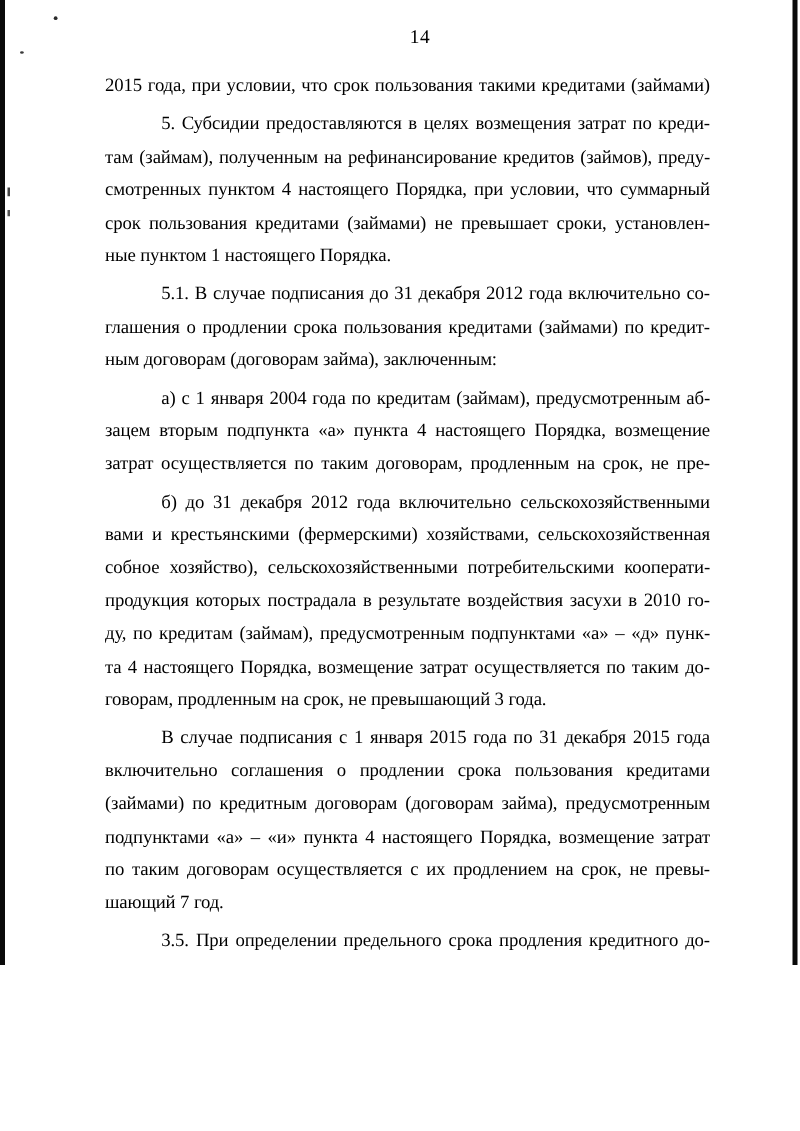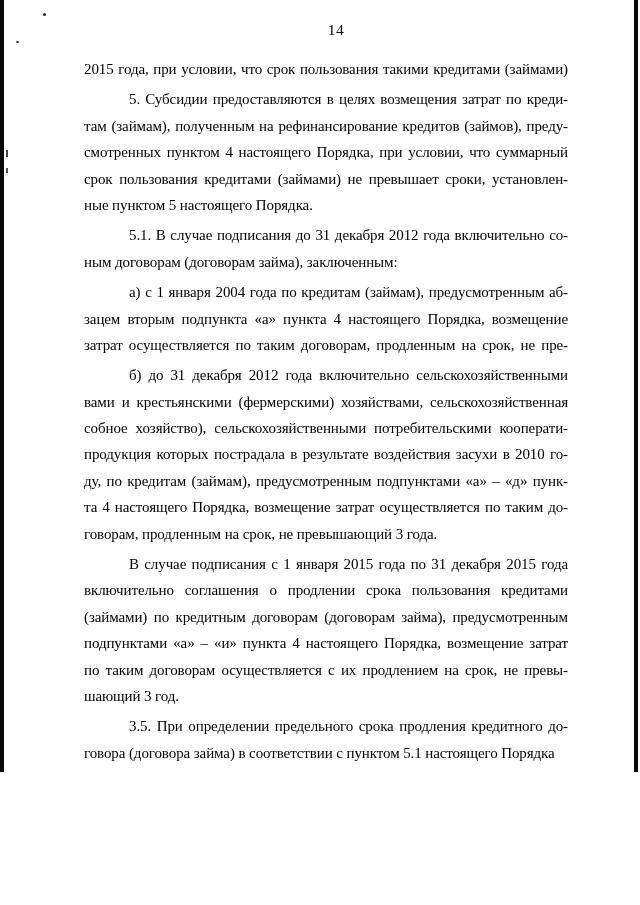--- a/index.html
+++ b/index.html
@@ -94,24 +94,25 @@
 
   <div class="content">
       <div class="para">
         <div class="line">2015 года, при условии, что срок пользования такими кредитами (займами)</div>
       </div>
       <div class="para">
         <div class="line first-indent">5. Субсидии предоставляются в целях возмещения затрат по креди-</div>
         <div class="line">там (займам), полученным на рефинансирование кредитов (займов), преду-</div>
         <div class="line">смотренных пунктом 4 настоящего Порядка, при условии, что суммарный</div>
         <div class="line">срок пользования кредитами (займами) не превышает сроки, установлен-</div>
-        <div class="line final">ные пунктом 5 настоящего Порядка.</div>
+        <div class="line final">ные пунктом 1 настоящего Порядка.</div>
       </div>
       <div class="para">
         <div class="line first-indent">5.1. В случае подписания до 31 декабря 2012 года включительно со-</div>
+        <div class="line">глашения о продлении срока пользования кредитами (займами) по кредит-</div>
         <div class="line final">ным договорам (договорам займа), заключенным:</div>
       </div>
       <div class="para">
         <div class="line first-indent">а) с 1 января 2004 года по кредитам (займам), предусмотренным аб-</div>
         <div class="line">зацем вторым подпункта «а» пункта 4 настоящего Порядка, возмещение</div>
         <div class="line">затрат осуществляется по таким договорам, продленным на срок, не пре-</div>
       </div>
       <div class="para">
         <div class="line first-indent">б) до 31 декабря 2012 года включительно сельскохозяйственными</div>
         <div class="line">вами и крестьянскими (фермерскими) хозяйствами, сельскохозяйственная</div>
@@ -120,20 +121,20 @@
         <div class="line">ду, по кредитам (займам), предусмотренным подпунктами «а» – «д» пунк-</div>
         <div class="line">та 4 настоящего Порядка, возмещение затрат осуществляется по таким до-</div>
         <div class="line final">говорам, продленным на срок, не превышающий 3 года.</div>
       </div>
       <div class="para">
         <div class="line first-indent">В случае подписания с 1 января 2015 года по 31 декабря 2015 года</div>
         <div class="line">включительно соглашения о продлении срока пользования кредитами</div>
         <div class="line">(займами) по кредитным договорам (договорам займа), предусмотренным</div>
         <div class="line">подпунктами «а» – «и» пункта 4 настоящего Порядка, возмещение затрат</div>
         <div class="line">по таким договорам осуществляется с их продлением на срок, не превы-</div>
-        <div class="line final">шающий 3 год.</div>
+        <div class="line final">шающий 7 год.</div>
       </div>
       <div class="para">
         <div class="line first-indent">3.5. При определении предельного срока продления кредитного до-</div>
         <div class="line final">говора (договора займа) в соответствии с пунктом 5.1 настоящего Порядка</div>
       </div>
     </div>
 </div>
 
 </body></html>

